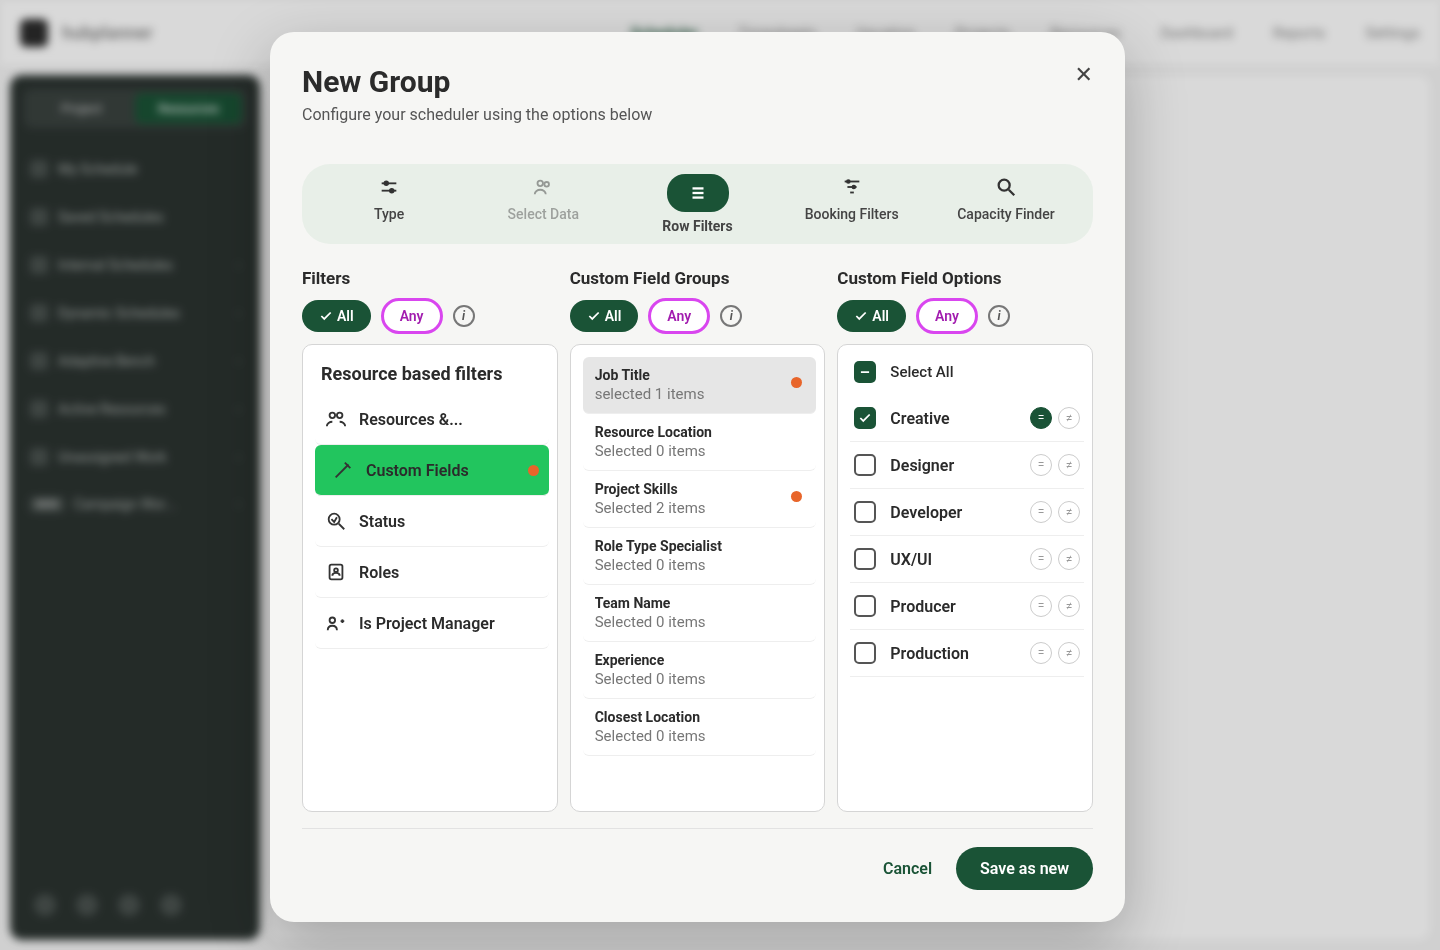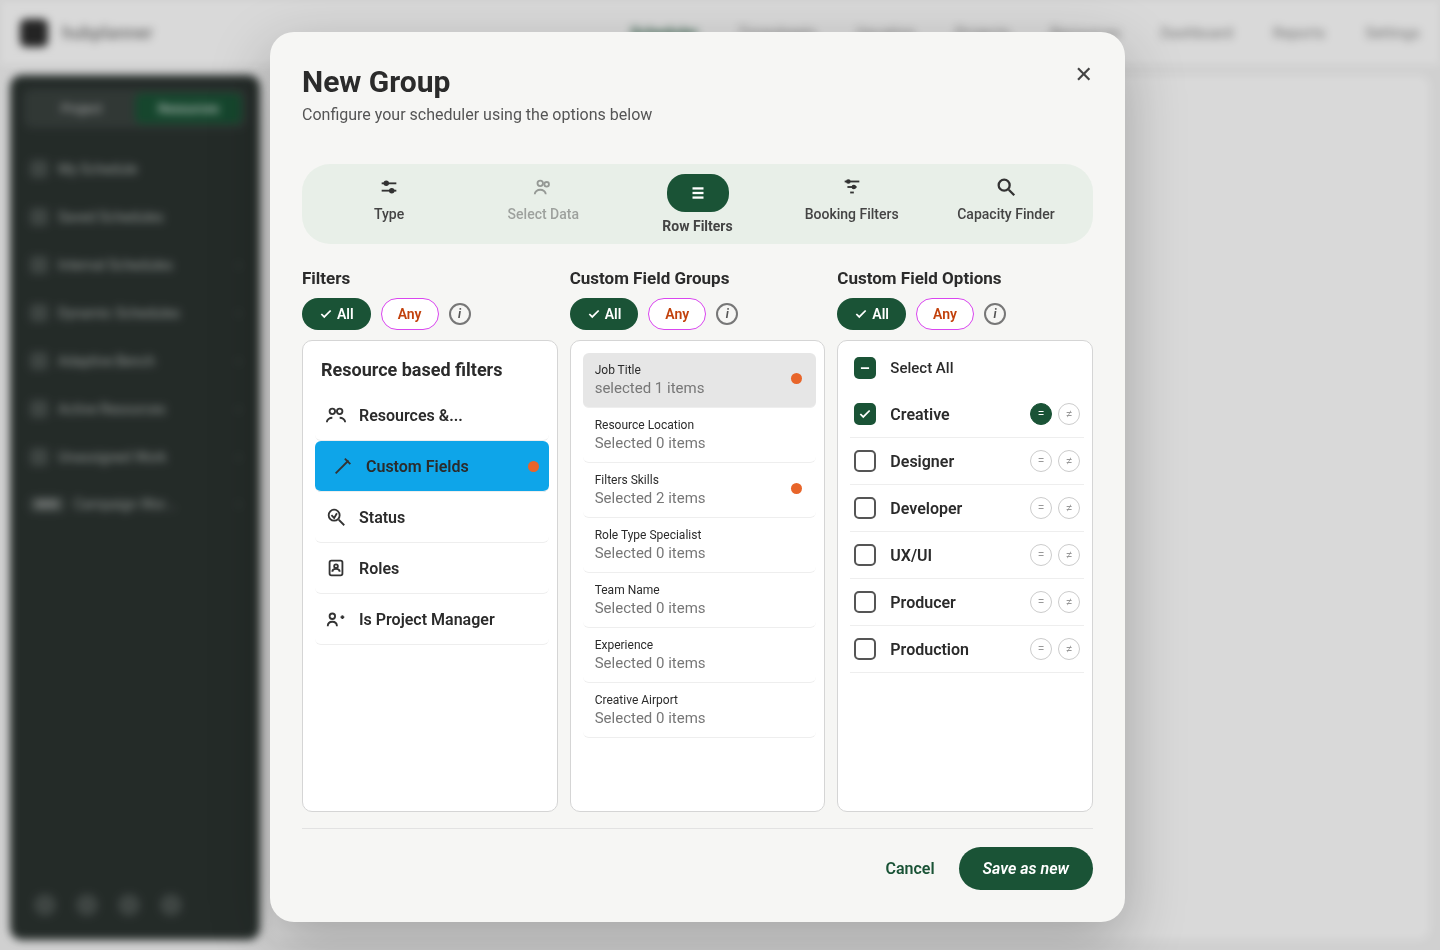--- a/index.html
+++ b/index.html
@@ -45,56 +45,56 @@
 .step.active .lbl { font-weight:700; }
 .step.dim { opacity:0.45; }
 .icon-wrap { display:flex; align-items:center; justify-content:center; }
 
 .cols { display:flex; gap:12px; flex:1; margin-bottom:16px; min-height:0; }
 .col { flex:1; display:flex; flex-direction:column; min-height:0; }
 .col h3 { font-size:17px; font-weight:700; color:#2b2b2b; margin-bottom:10px; }
 .pillrow { display:flex; gap:10px; align-items:center; margin-bottom:10px; }
 .pill { border-radius:20px; padding:7px 16px; font-size:14px; font-weight:600; cursor:pointer; display:flex; align-items:center; gap:4px; border:1px solid transparent; }
 .pill.dark { background:#1a5336; color:#fff; }
-.pill.light { background:#fff; border:1px solid #d946ef; color:#c2410c; }
+.pill.light { background:#fff; border:3px solid #d946ef; color:#a21caf; }
 .info-i { width:22px; height:22px; border:2px solid #777; border-radius:50%; display:flex; align-items:center; justify-content:center; font-size:12px; color:#555; font-weight:700; font-style:italic; cursor:pointer; }
 
 .panel { background:#fff; border:1px solid #d5d5d5; border-radius:10px; flex:1; overflow-y:auto; padding:12px 8px 12px 12px; position:relative; }
 .panel::-webkit-scrollbar { width:6px; }
 .panel::-webkit-scrollbar-thumb { background:#c5c5c5; border-radius:3px; }
 
 .section-title { font-size:18px; font-weight:700; color:#2b2b2b; padding:6px 6px 10px; }
 
 .filter-item { display:flex; align-items:center; gap:12px; padding:14px 10px; border-bottom:1px solid #eee; cursor:pointer; position:relative; border-radius:6px; }
-.filter-item.active { background:#0ea5e9;padding-left:17px; }
+.filter-item.active { background:#22c55e;padding-left:17px; }
 .filter-item .ico { width:22px; height:22px; color:#444; display:flex; align-items:center; justify-content:center; }
 .filter-item .txt { font-size:16px; font-weight:600; color:#2b2b2b; flex:1; white-space:nowrap; overflow:hidden; text-overflow:ellipsis; }
 .orange-dot { width:11px; height:11px; background:#e8652a; border-radius:50%; }
 
 .group-item { padding:10px 12px; border-bottom:1px solid #eee; cursor:pointer; position:relative; border-radius:6px; }
 .group-item.active { background:#e6e6e6; }
-.group-item .gtitle { font-size:12px; font-weight:400; color:#2b2b2b; }
+.group-item .gtitle { font-size:14px; font-weight:700; color:#2b2b2b; }
 .group-item .gsub { font-size:15px; color:#777; margin-top:2px; }
 .group-item .orange-dot { position:absolute; right:14px; top:20px; }
 
 .opt-header { display:flex; align-items:center; gap:14px; padding:4px 4px 12px; }
 .selectall-box { width:22px; height:22px; background:#1a5336; border-radius:5px; display:flex; align-items:center; justify-content:center; color:#fff; cursor:pointer; }
 .opt-header .satxt { font-size:15px; font-weight:500; color:#2b2b2b; }
 
 .opt-item { display:flex; align-items:center; gap:14px; padding:12px 4px; border-bottom:1px solid #eee; }
 .chk { width:22px; height:22px; border:2px solid #555; border-radius:5px; display:flex; align-items:center; justify-content:center; cursor:pointer; background:#fff; color:#fff; font-size:14px; }
 .chk.on { background:#1a5336; border-color:#1a5336; }
 .opt-item .otxt { flex:1; font-size:16px; font-weight:600; color:#2b2b2b; }
 .opgrp { display:flex; gap:6px; }
 .opbtn { width:22px; height:22px; border-radius:50%; border:1px solid #ccc; background:#fff; color:#999; display:flex; align-items:center; justify-content:center; font-size:12px; cursor:pointer; }
 .opbtn.active { background:#1a5336; border-color:#1a5336; color:#fff; }
 
 .footer { border-top:1px solid #e2e2e2; padding-top:18px; display:flex; justify-content:flex-end; gap:24px; align-items:center; }
 .btn-cancel { color:#1a5336; font-size:16px; font-weight:600; background:none; border:none; cursor:pointer; }
-.btn-save { background:#1a5336; color:#fff; font-size:16px; font-weight:600; padding:12px 24px; border:none; border-radius:28px; cursor:pointer;font-style:italic; }
+.btn-save { background:#1a5336; color:#fff; font-size:16px; font-weight:600; padding:12px 24px; border:none; border-radius:28px; cursor:pointer; }
 
 svg { display:block; }
 </style>
 </head>
 <body>
 
 <div class="backdrop">
   <div class="topbar">
     <div class="logo-mark"></div>
     <div class="logo-txt">hubplanner</div>
@@ -368,38 +368,38 @@
             <div class="group-item active">
               <div class="gtitle">Job Title</div>
               <div class="gsub">selected 1 items</div>
               <div class="orange-dot"></div>
             </div>
             <div class="group-item">
               <div class="gtitle">Resource Location</div>
               <div class="gsub">Selected 0 items</div>
             </div>
             <div class="group-item">
-              <div class="gtitle">Filters Skills</div>
+              <div class="gtitle">Project Skills</div>
               <div class="gsub">Selected 2 items</div>
               <div class="orange-dot"></div>
             </div>
             <div class="group-item">
               <div class="gtitle">Role Type Specialist</div>
               <div class="gsub">Selected 0 items</div>
             </div>
             <div class="group-item">
               <div class="gtitle">Team Name</div>
               <div class="gsub">Selected 0 items</div>
             </div>
             <div class="group-item">
               <div class="gtitle">Experience</div>
               <div class="gsub">Selected 0 items</div>
             </div>
             <div class="group-item">
-              <div class="gtitle">Creative Airport</div>
+              <div class="gtitle">Closest Location</div>
               <div class="gsub">Selected 0 items</div>
             </div>
           </div>
       </div>
     </div>
 
     <div class="col">
       <h3>Custom Field Options</h3>
       <div class="pillrow">
         <div class="pill dark">

